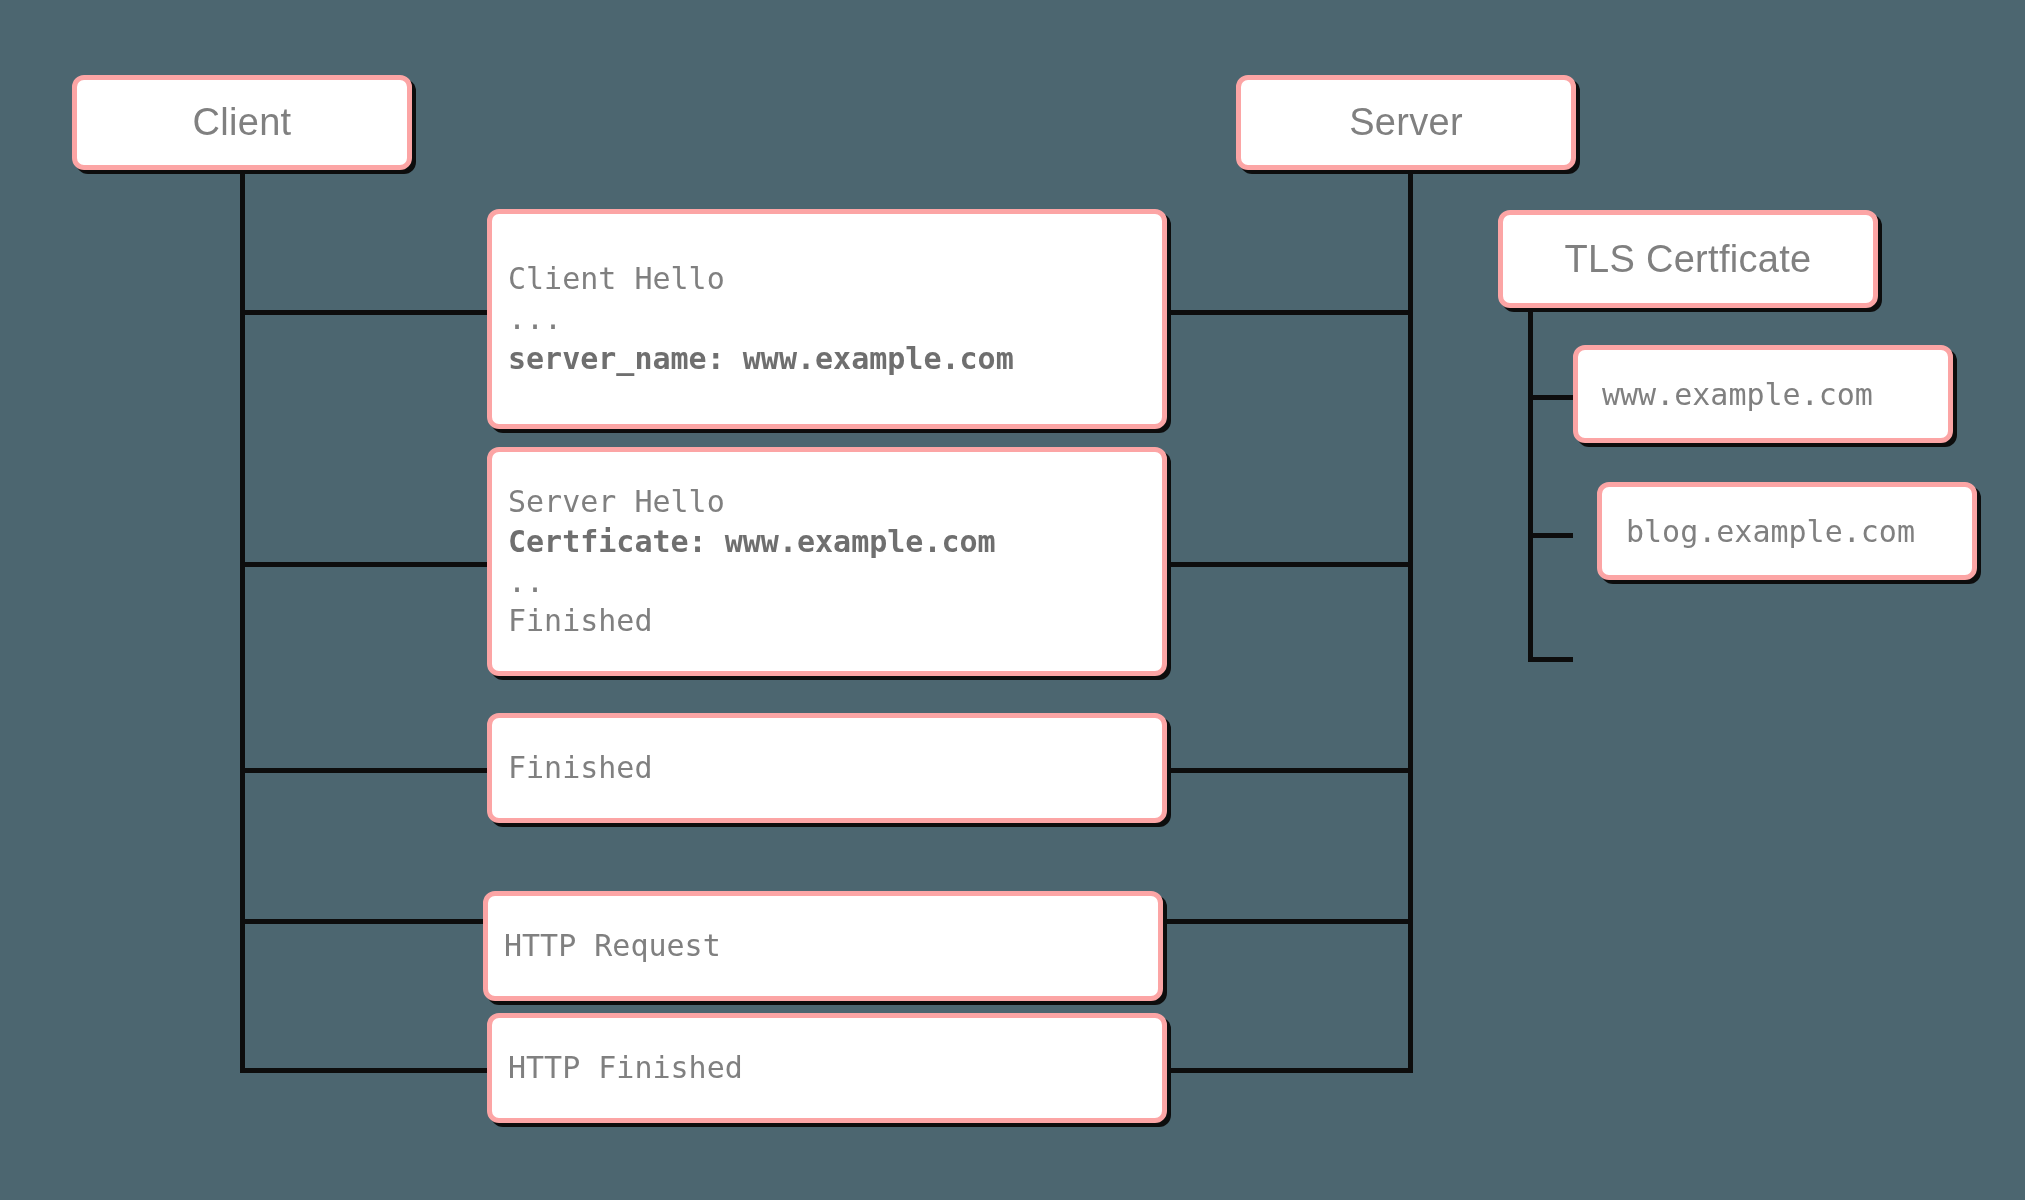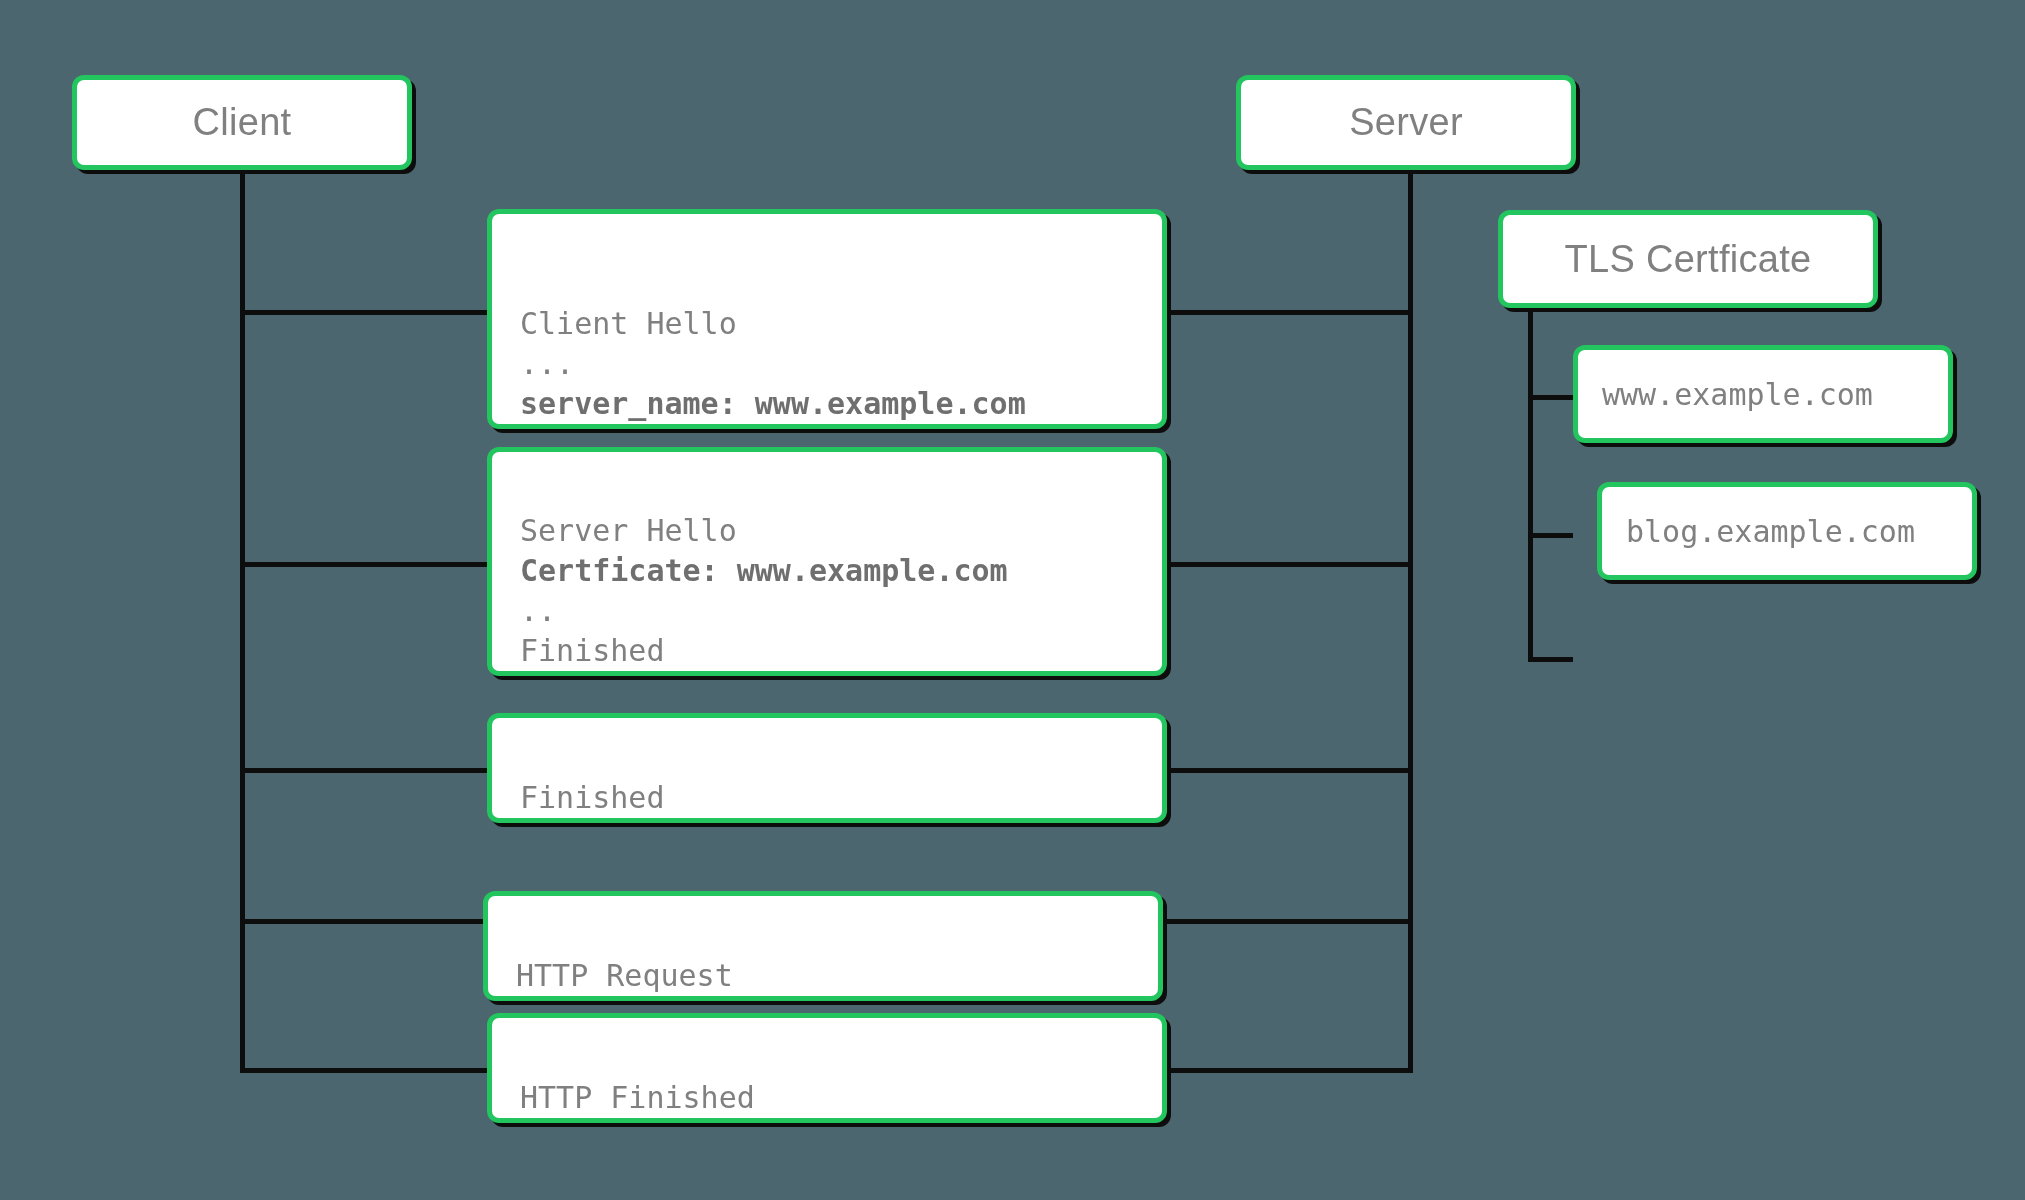--- a/index.html
+++ b/index.html
@@ -21,42 +21,42 @@
     position: absolute;
     background: #0d0d0d;
   }
   .vline { width: 5px; }
   .hline { height: 5px; }
 
   
   .node {
     position: absolute;
     background: #ffffff;
-    border: 5px solid #22c55e;
+    border: 5px solid #fca5a5;
     border-radius: 12px;
     box-sizing: border-box;
     box-shadow: 4px 4px 0 0 #0d0d0d;
     display: flex;
     align-items: center;
     color: #808080;
   }
 
   
   .actor {
     justify-content: center;
     font-family: "Liberation Sans", sans-serif;
     font-size: 38px;
     font-weight: 400;
     letter-spacing: 0.3px;
   }
 
   
   .msgbox {
-    align-items: flex-end;
-    padding-left: 28px;
+    align-items: center;
+    padding-left: 16px;
     padding-right: 18px;
   }
   .msg-lines {
     font-family: "DejaVu Sans Mono", monospace;
     font-size: 30px;
     line-height: 1.33;
     color: #808080;
     white-space: pre;
   }
   .msg-lines .b {

